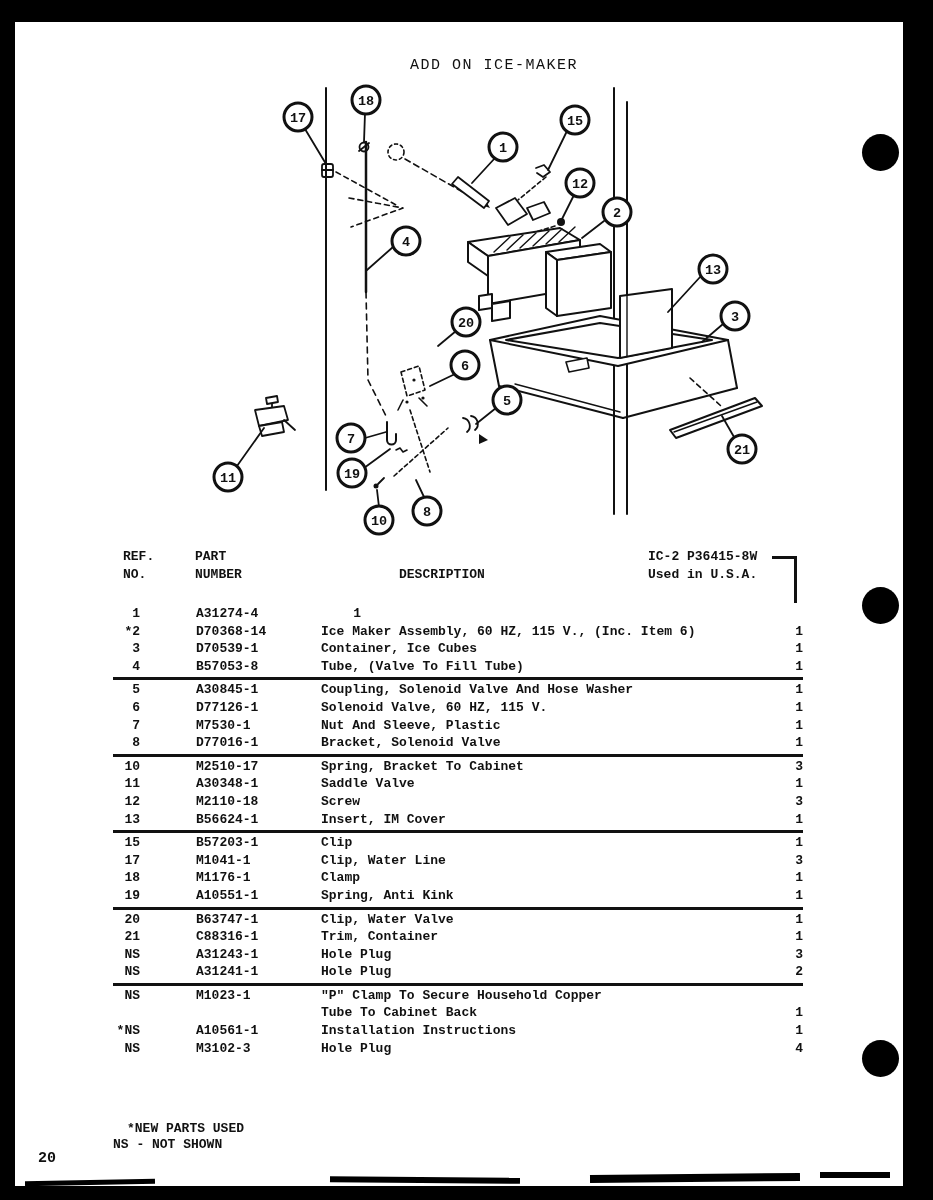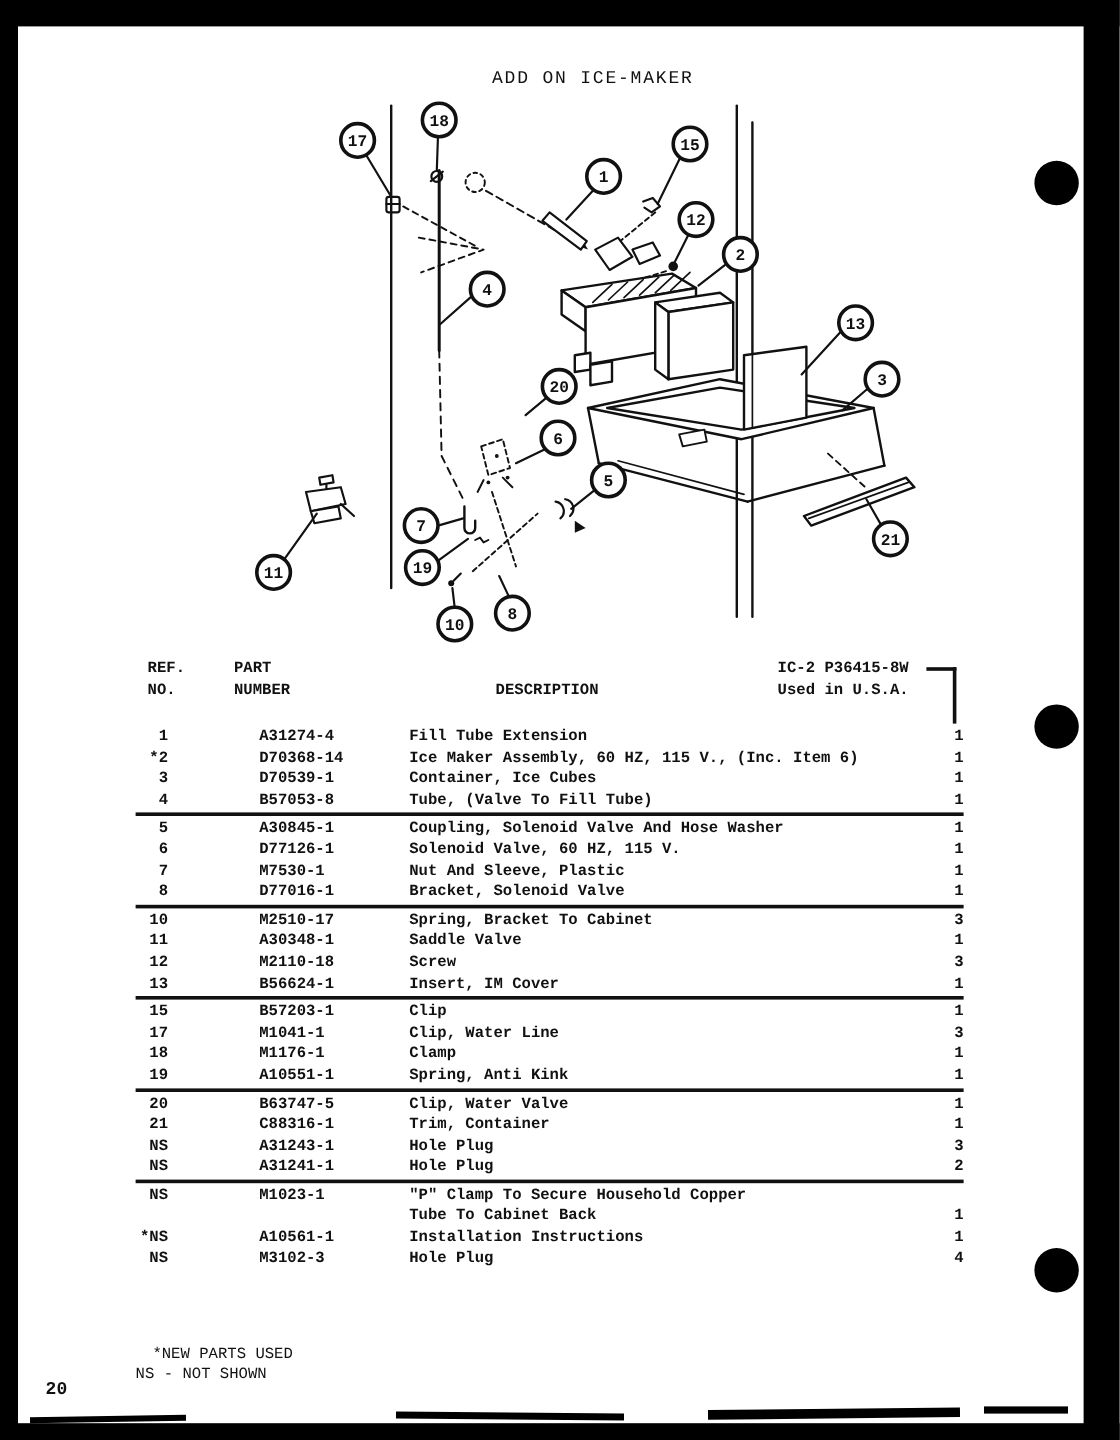--- a/index.html
+++ b/index.html
@@ -16,25 +16,25 @@
   .title{font-size:15px;font-weight:normal;letter-spacing:1.5px;white-space:pre;}
   
   .ptable{font-size:13px;font-weight:bold;}
   .thead{position:relative;height:56px;font-family:Liberation Mono, monospace;}
   .thead .h{position:absolute;white-space:pre;line-height:17px;}
   .tgroup{border-bottom:3px solid #111;padding:1px 0 2px 0;}
   .tgroup:last-child{border-bottom:none;}
   .trow{display:flex;height:17.6px;line-height:17.6px;white-space:pre;}
   .tc{display:block;}
   .c-ref{width:27px;text-align:right;flex:none;}
-  .c-part{margin-left:76px;width:125px;flex:none;}
+  .c-part{margin-left:56px;width:125px;flex:none;}
   .c-desc{flex:1;}
   .c-qty{width:40px;text-align:right;flex:none;}
   .bracket{border-top:3.5px solid #111;border-right:3.5px solid #111;}
-  .foot{font-size:13px;font-weight:normal;white-space:pre;}
+  .foot{font-size:13px;font-weight:bold;white-space:pre;}
   .pageno{font-size:15px;font-weight:bold;}
   .streak{background:#000;}
   svg text{font-family:"Liberation Mono","DejaVu Sans Mono",monospace;font-weight:bold;}
 </style>
 </head>
 <body>
 
 <div class="abs frame" style="left:0;top:0;width:933px;height:22px"></div>
 <div class="abs frame" style="left:0;top:0;width:15px;height:1200px"></div>
 <div class="abs frame" style="left:903px;top:0;width:30px;height:1200px"></div>
@@ -256,28 +256,28 @@
       </g>
   </g>
 </svg>
 
 <div class="abs ptable" style="left:113px;top:548px;width:690px">
   <div class="thead">
     <span class="h" style="left:10px;top:0">REF.</span>
     <span class="h" style="left:10px;top:18px">NO.</span>
     <span class="h" style="left:82px;top:0">PART</span>
     <span class="h" style="left:82px;top:18px">NUMBER</span>
-    <span class="h" style="left:300px;top:18px">DESCRIPTION</span>
+    <span class="h" style="left:286px;top:18px">DESCRIPTION</span>
     <span class="h" style="left:535px;top:0">IC-2 P36415-8W</span>
     <span class="h" style="left:535px;top:18px">Used in U.S.A.</span>
     <span class="h bracket" style="left:659px;top:8px;width:22px;height:44px"></span>
   </div>
   <div>
       <div class="tgroup">
-        <div class="trow"><span class="tc c-ref">1</span><span class="tc c-part">A31274-4</span><span class="tc c-desc">Fill Tube Extension</span><span class="tc c-qty">1</span></div>
+        <div class="trow"><span class="tc c-ref">1</span><span class="tc c-part">A31274-4</span><span class="tc c-qty">1</span></div>
         <div class="trow"><span class="tc c-ref">*2</span><span class="tc c-part">D70368-14</span><span class="tc c-desc">Ice Maker Assembly, 60 HZ, 115 V., (Inc. Item 6)</span><span class="tc c-qty">1</span></div>
         <div class="trow"><span class="tc c-ref">3</span><span class="tc c-part">D70539-1</span><span class="tc c-desc">Container, Ice Cubes</span><span class="tc c-qty">1</span></div>
         <div class="trow"><span class="tc c-ref">4</span><span class="tc c-part">B57053-8</span><span class="tc c-desc">Tube, (Valve To Fill Tube)</span><span class="tc c-qty">1</span></div>
       </div>
       <div class="tgroup">
         <div class="trow"><span class="tc c-ref">5</span><span class="tc c-part">A30845-1</span><span class="tc c-desc">Coupling, Solenoid Valve And Hose Washer</span><span class="tc c-qty">1</span></div>
         <div class="trow"><span class="tc c-ref">6</span><span class="tc c-part">D77126-1</span><span class="tc c-desc">Solenoid Valve, 60 HZ, 115 V.</span><span class="tc c-qty">1</span></div>
         <div class="trow"><span class="tc c-ref">7</span><span class="tc c-part">M7530-1</span><span class="tc c-desc">Nut And Sleeve, Plastic</span><span class="tc c-qty">1</span></div>
         <div class="trow"><span class="tc c-ref">8</span><span class="tc c-part">D77016-1</span><span class="tc c-desc">Bracket, Solenoid Valve</span><span class="tc c-qty">1</span></div>
       </div>
@@ -287,21 +287,21 @@
         <div class="trow"><span class="tc c-ref">12</span><span class="tc c-part">M2110-18</span><span class="tc c-desc">Screw</span><span class="tc c-qty">3</span></div>
         <div class="trow"><span class="tc c-ref">13</span><span class="tc c-part">B56624-1</span><span class="tc c-desc">Insert, IM Cover</span><span class="tc c-qty">1</span></div>
       </div>
       <div class="tgroup">
         <div class="trow"><span class="tc c-ref">15</span><span class="tc c-part">B57203-1</span><span class="tc c-desc">Clip</span><span class="tc c-qty">1</span></div>
         <div class="trow"><span class="tc c-ref">17</span><span class="tc c-part">M1041-1</span><span class="tc c-desc">Clip, Water Line</span><span class="tc c-qty">3</span></div>
         <div class="trow"><span class="tc c-ref">18</span><span class="tc c-part">M1176-1</span><span class="tc c-desc">Clamp</span><span class="tc c-qty">1</span></div>
         <div class="trow"><span class="tc c-ref">19</span><span class="tc c-part">A10551-1</span><span class="tc c-desc">Spring, Anti Kink</span><span class="tc c-qty">1</span></div>
       </div>
       <div class="tgroup">
-        <div class="trow"><span class="tc c-ref">20</span><span class="tc c-part">B63747-5</span><span class="tc c-desc">Clip, Water Valve</span><span class="tc c-qty">1</span></div>
+        <div class="trow"><span class="tc c-ref">20</span><span class="tc c-part">B63747-1</span><span class="tc c-desc">Clip, Water Valve</span><span class="tc c-qty">1</span></div>
         <div class="trow"><span class="tc c-ref">21</span><span class="tc c-part">C88316-1</span><span class="tc c-desc">Trim, Container</span><span class="tc c-qty">1</span></div>
         <div class="trow"><span class="tc c-ref">NS</span><span class="tc c-part">A31243-1</span><span class="tc c-desc">Hole Plug</span><span class="tc c-qty">3</span></div>
         <div class="trow"><span class="tc c-ref">NS</span><span class="tc c-part">A31241-1</span><span class="tc c-desc">Hole Plug</span><span class="tc c-qty">2</span></div>
       </div>
       <div class="tgroup">
         <div class="trow"><span class="tc c-ref">NS</span><span class="tc c-part">M1023-1</span><span class="tc c-desc">"P" Clamp To Secure Household Copper</span><span class="tc c-qty"></span></div>
         <div class="trow"><span class="tc c-ref"></span><span class="tc c-part"></span><span class="tc c-desc">Tube To Cabinet Back</span><span class="tc c-qty">1</span></div>
         <div class="trow"><span class="tc c-ref">*NS</span><span class="tc c-part">A10561-1</span><span class="tc c-desc">Installation Instructions</span><span class="tc c-qty">1</span></div>
         <div class="trow"><span class="tc c-ref">NS</span><span class="tc c-part">M3102-3</span><span class="tc c-desc">Hole Plug</span><span class="tc c-qty">4</span></div>
       </div>

